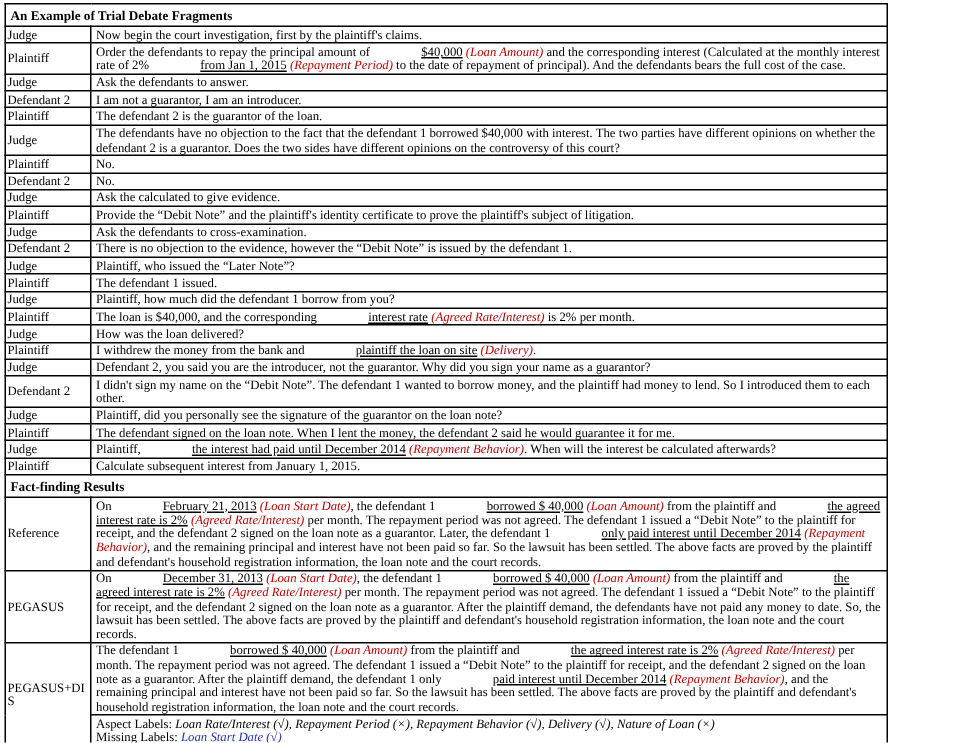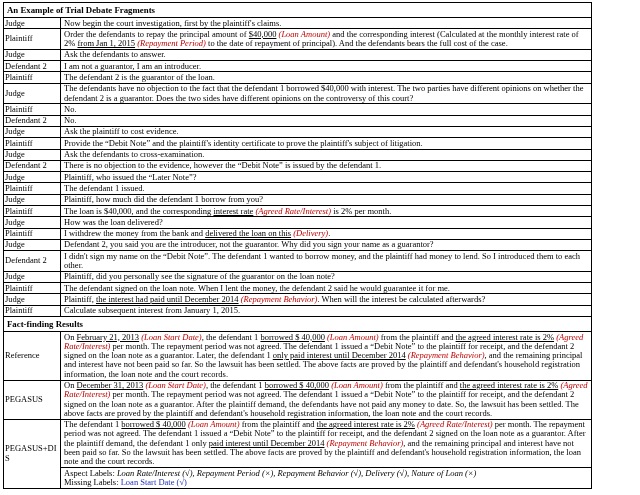--- a/index.html
+++ b/index.html
@@ -35,24 +35,24 @@
     padding: 0.5px 1px;
     overflow-wrap: break-word;
   }
   td.title-cell {
     font-weight: bold;
     font-size: 8.8px;
     padding: 2px 3px;
     line-height: 10px;
   }
   .s-n { }
-  .s-u { text-decoration: underline; }
+  .s-u { text-decoration: underline; margin-left: 32px; }
   .s-a { color: var(--ann, #c00000); font-style: italic; text-align: right; }
   .s-i { font-style: italic; }
-  .s-b { color: var(--miss, #2233bb); }
+  .s-b { color: var(--miss, #2233bb); font-style: italic; }
   .labels-line { padding: 0; }
 </style>
 </head>
 <body>
 
 <div class="page">
   <table class="paper-table">
     <colgroup>
       <col style="width:57px">
       <col>
@@ -90,21 +90,21 @@
         <tr>
           <td class="role">Plaintiff</td>
           <td class="utt"><span class="s-n">No.</span></td>
         </tr>
         <tr>
           <td class="role">Defendant 2</td>
           <td class="utt"><span class="s-n">No.</span></td>
         </tr>
         <tr>
           <td class="role">Judge</td>
-          <td class="utt"><span class="s-n">Ask the plaintiff to cost evidence.</span></td>
+          <td class="utt"><span class="s-n">Ask the calculated to give evidence.</span></td>
         </tr>
         <tr>
           <td class="role">Plaintiff</td>
           <td class="utt"><span class="s-n">Provide the “Debit Note” and the plaintiff's identity certificate to prove the plaintiff's subject of litigation.</span></td>
         </tr>
         <tr>
           <td class="role">Judge</td>
           <td class="utt"><span class="s-n">Ask the defendants to cross-examination.</span></td>
         </tr>
         <tr>
@@ -126,21 +126,21 @@
         <tr>
           <td class="role">Plaintiff</td>
           <td class="utt"><span class="s-n">The loan is $40,000, and the corresponding </span><span class="s-u">interest rate</span><span class="s-n"> </span><span class="s-a">(Agreed Rate/Interest)</span><span class="s-n"> is 2% per month.</span></td>
         </tr>
         <tr>
           <td class="role">Judge</td>
           <td class="utt"><span class="s-n">How was the loan delivered?</span></td>
         </tr>
         <tr>
           <td class="role">Plaintiff</td>
-          <td class="utt"><span class="s-n">I withdrew the money from the bank and </span><span class="s-u">delivered the loan on this</span><span class="s-n"> </span><span class="s-a">(Delivery)</span><span class="s-n">.</span></td>
+          <td class="utt"><span class="s-n">I withdrew the money from the bank and </span><span class="s-u">plaintiff the loan on site</span><span class="s-n"> </span><span class="s-a">(Delivery)</span><span class="s-n">.</span></td>
         </tr>
         <tr>
           <td class="role">Judge</td>
           <td class="utt"><span class="s-n">Defendant 2, you said you are the introducer, not the guarantor. Why did you sign your name as a guarantor?</span></td>
         </tr>
         <tr>
           <td class="role">Defendant 2</td>
           <td class="utt"><span class="s-n">I didn't sign my name on the “Debit Note”. The defendant 1 wanted to borrow money, and the plaintiff had money to lend. So I introduced them to each other.</span></td>
         </tr>
         <tr>

